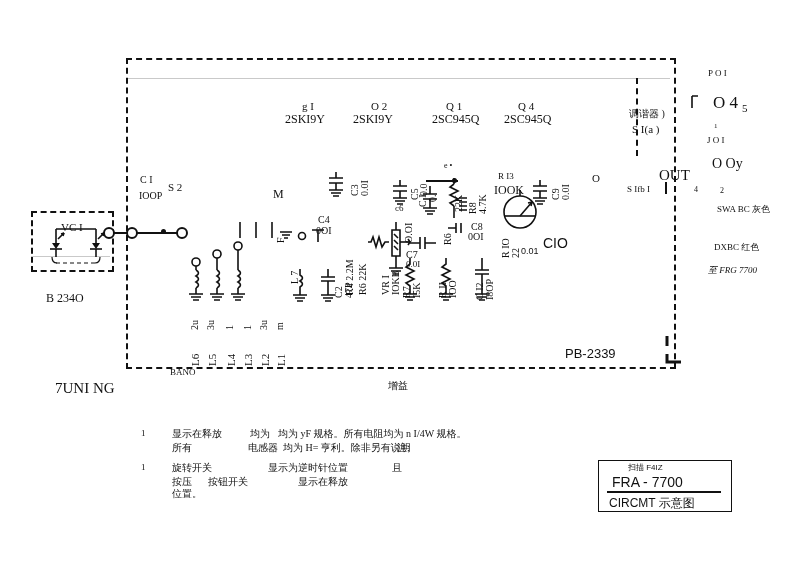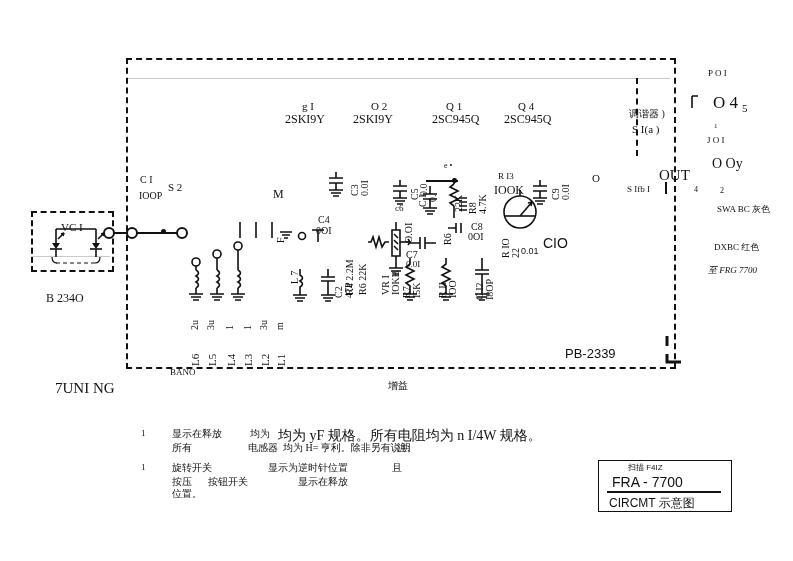--- a/index.html
+++ b/index.html
@@ -352,21 +352,21 @@
 
   <span class="txt bold" style="left:55px; top:381px; font-size:15px;">7UNI NG</span>
   <span class="txt bold" style="left:170px; top:368px; font-size:9px;">BANO</span>
   <span class="txt bold" style="left:388px; top:381px; font-size:10px;">增益</span>
 
   <span class="txt" style="left:141px; top:429px; font-size:9px;">1</span>
   <span class="txt bold" style="left:172px; top:429px; font-size:10px;">显示在释放</span>
   <span class="txt bold" style="left:172px; top:443px; font-size:10px;">所有</span>
   <span class="txt bold" style="left:250px; top:429px; font-size:10px;">均为</span>
   <span class="txt bold" style="left:248px; top:443px; font-size:10px;">电感器</span>
-  <span class="txt bold" style="left:278px; top:429px; font-size:14px;">均为 yF 规格。所有电阻均为 n I/4W 规格。</span>
+  <span class="txt bold" style="left:278px; top:429px; font-size:10px;">均为 yF 规格。所有电阻均为 n I/4W 规格。</span>
   <span class="txt bold" style="left:283px; top:443px; font-size:10px;">均为 H= 亨利。除非另有说明</span>
   <span class="txt bold" style="left:397px; top:443px; font-size:10px;">注:</span>
 
   <span class="txt" style="left:141px; top:463px; font-size:9px;">1</span>
   <span class="txt bold" style="left:172px; top:463px; font-size:10px;">旋转开关</span>
   <span class="txt bold" style="left:172px; top:477px; font-size:10px;">按压</span>
   <span class="txt bold" style="left:208px; top:477px; font-size:10px;text-align:right;">按钮开关</span>
   <span class="txt bold" style="left:172px; top:489px; font-size:10px;">位置。</span>
   <span class="txt bold" style="left:268px; top:463px; font-size:10px;">显示为逆时针位置</span>
   <span class="txt bold" style="left:298px; top:477px; font-size:10px;">显示在释放</span>

